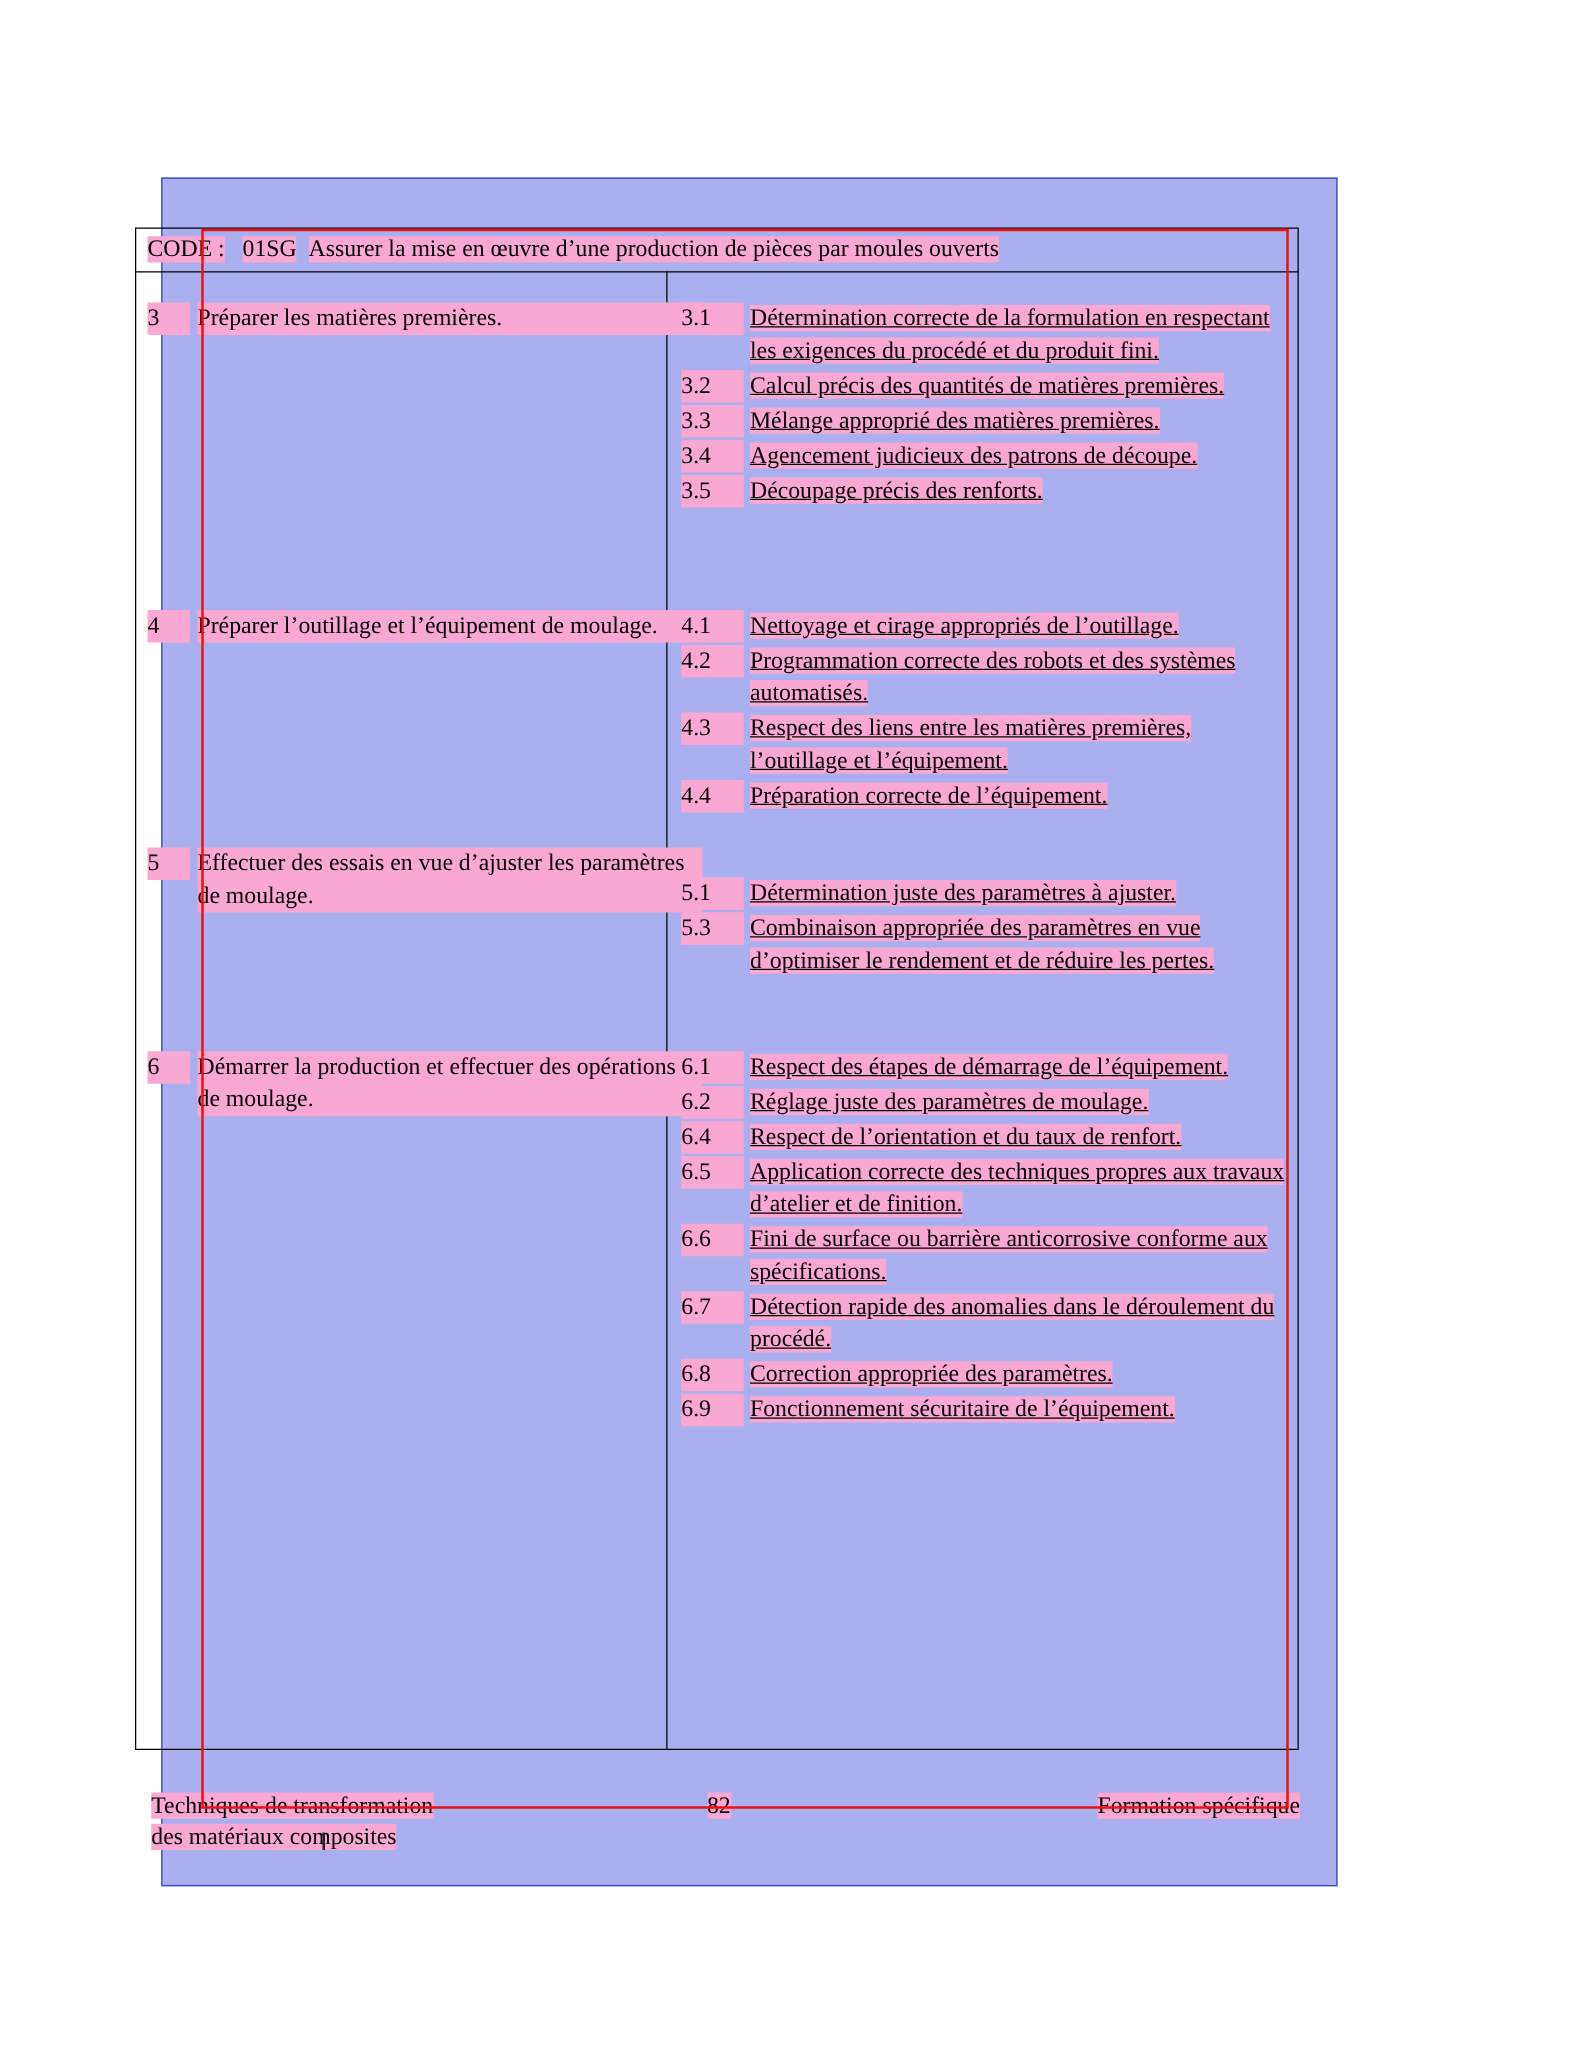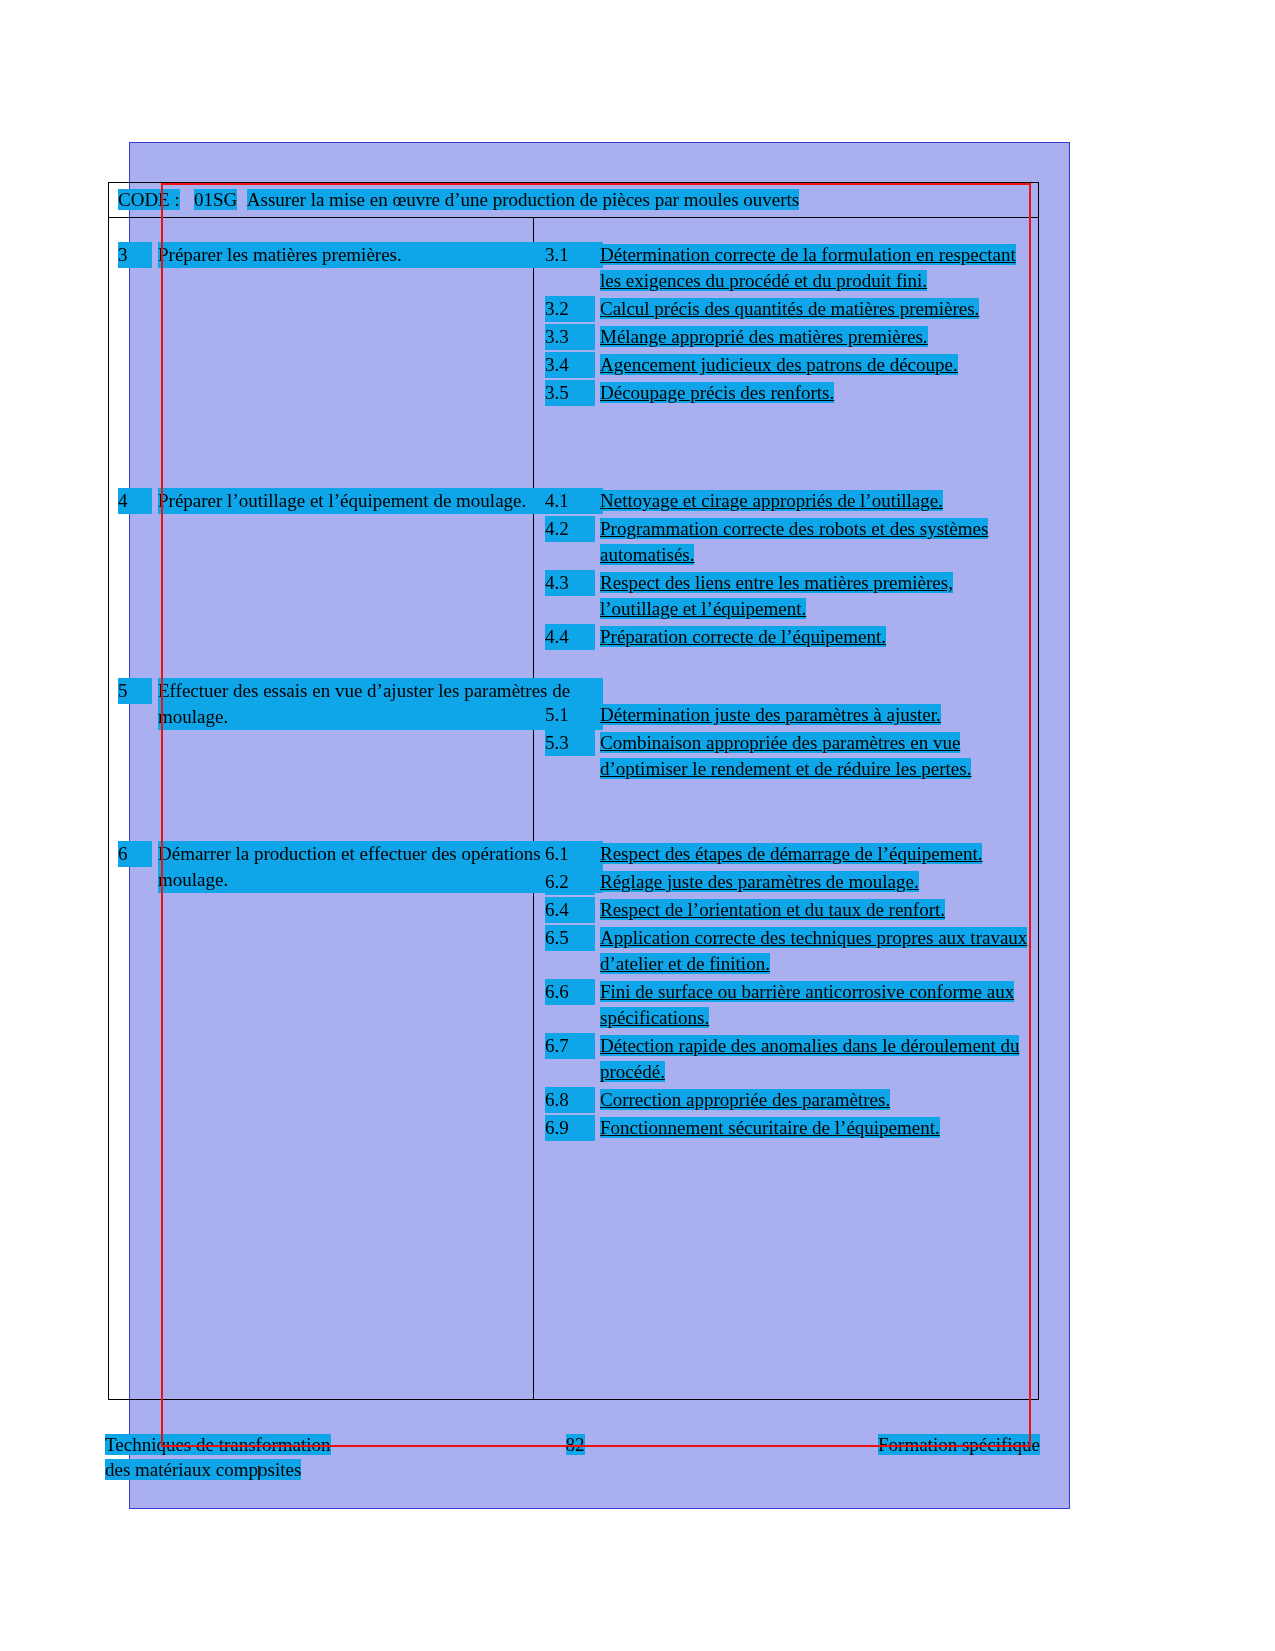--- a/index.html
+++ b/index.html
@@ -62,21 +62,21 @@
   #col-divider {
     position: absolute;
     left: 533px;
     top: 217px;
     width: 0;
     height: 1183px;
     border-left: 1px solid #000000;
   }
 
   .hl {
-    background: #0ea5e9;
+    background: #f9a8d4;
     color: #000000;
     box-decoration-break: clone;
     -webkit-box-decoration-break: clone;
   }
 
   
   #code-row {
     position: absolute;
     left: 118px;
     top: 188px;
@@ -95,21 +95,21 @@
   .comp .num {
     position: absolute;
     left: 0;
     top: 0;
     width: 34px;
   }
   .comp .txt {
     position: absolute;
     left: 40px;
     top: 0;
-    width: 445px;
+    width: 404px;
   }
 
   .crit {
     position: absolute;
     font-size: 19px;
     line-height: 26px;
     left: 545px;
     width: 485px;
   }
   .crit .row {
@@ -129,21 +129,21 @@
   #footer {
     position: absolute;
     left: 105px;
     top: 1432px;
     width: 935px;
     font-size: 19px;
     line-height: 25px;
   }
   #footer .left {
     position: absolute;
-    left: 0;
+    left: 16px;
     top: 0;
     width: 330px;
   }
   #footer .center {
     position: absolute;
     left: 410px;
     top: 0;
     width: 120px;
     text-align: center;
   }

